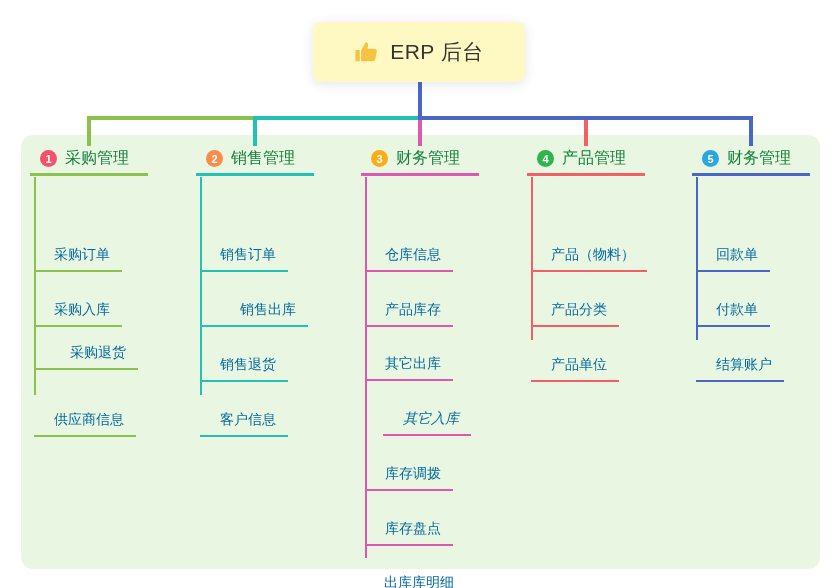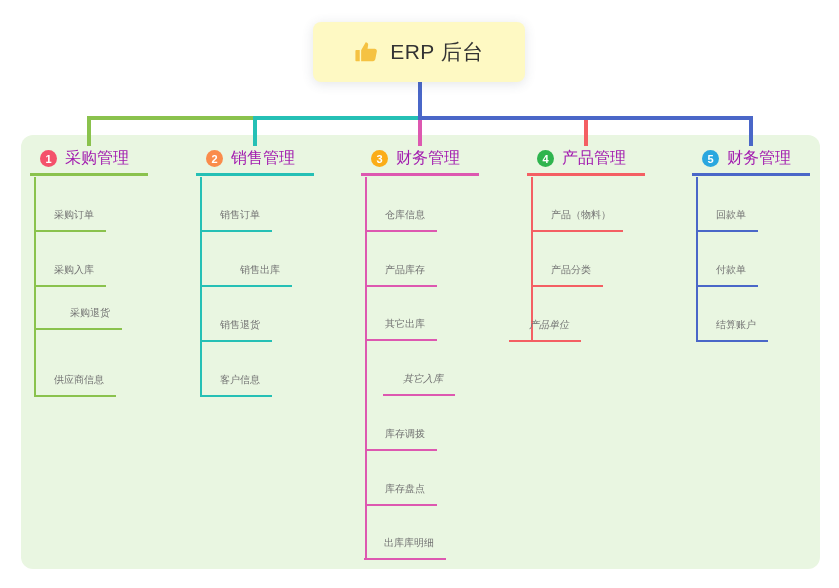--- a/index.html
+++ b/index.html
@@ -67,38 +67,39 @@
     color: #ffffff;
     font-size: 11px;
     font-weight: bold;
     display: inline-flex;
     align-items: center;
     justify-content: center;
     flex: 0 0 auto;
   }
   .branch-label {
     font-size: 16px;
-    color: #a21caf;
+    color: #15803d;
     font-weight: 500;
   }
 
   .sub-vline {
     position: absolute;
     width: 2px;
   }
 
   .sub-item {
     position: absolute;
     padding: 6px 12px 8px 20px;
-    font-size: 10px;
+    font-size: 14px;
     line-height: 15px;
-    color: #737373;
+    color: #0369a1;
     border-bottom: 2px solid;
     white-space: nowrap;
     cursor: pointer;
+    margin-top: 40px;
   }
 </style>
 </head>
 <body>
 
 <div class="canvas">
 
   <div class="panel" id="panel" style="background: rgb(233, 246, 225);"></div>
 
   <svg class="connector-svg" id="connectors">
@@ -147,21 +148,21 @@
       <div class="sub-item" style="left: 365px; top: 419.8px; border-bottom-color: rgb(221, 88, 176);">库存调拨</div>
       <div class="sub-item" style="left: 365px; top: 474.5px; border-bottom-color: rgb(221, 88, 176);">库存盘点</div>
       <div class="sub-item" style="left: 364px; top: 529.2px; border-bottom-color: rgb(221, 88, 176);">出库库明细</div>
       <div class="branch-header" style="left: 527px; top: 144px; width: 118px; border-bottom-color: rgb(244, 95, 99);">
         <span class="branch-badge" style="background: rgb(47, 180, 78);">4</span>
         <span class="branch-label">产品管理</span>
       </div>
       <div class="sub-vline" style="left: 531px; top: 177px; height: 163px; background: rgb(244, 95, 99);"></div>
       <div class="sub-item" style="left: 531px; top: 201px; border-bottom-color: rgb(244, 95, 99);">产品（物料）</div>
       <div class="sub-item" style="left: 531px; top: 256px; border-bottom-color: rgb(244, 95, 99);">产品分类</div>
-      <div class="sub-item" style="left: 509px; top: 311px; border-bottom-color: rgb(244, 95, 99); font-style: italic;">产品单位</div>
+      <div class="sub-item" style="left: 531px; top: 311px; border-bottom-color: rgb(244, 95, 99);">产品单位</div>
       <div class="branch-header" style="left: 692px; top: 144px; width: 118px; border-bottom-color: rgb(74, 103, 200);">
         <span class="branch-badge" style="background: rgb(42, 167, 223);">5</span>
         <span class="branch-label">财务管理</span>
       </div>
       <div class="sub-vline" style="left: 696px; top: 177px; height: 163px; background: rgb(74, 103, 200);"></div>
       <div class="sub-item" style="left: 696px; top: 201px; border-bottom-color: rgb(74, 103, 200);">回款单</div>
       <div class="sub-item" style="left: 696px; top: 256px; border-bottom-color: rgb(74, 103, 200);">付款单</div>
       <div class="sub-item" style="left: 696px; top: 311px; border-bottom-color: rgb(74, 103, 200);">结算账户</div>
     </div>
 

